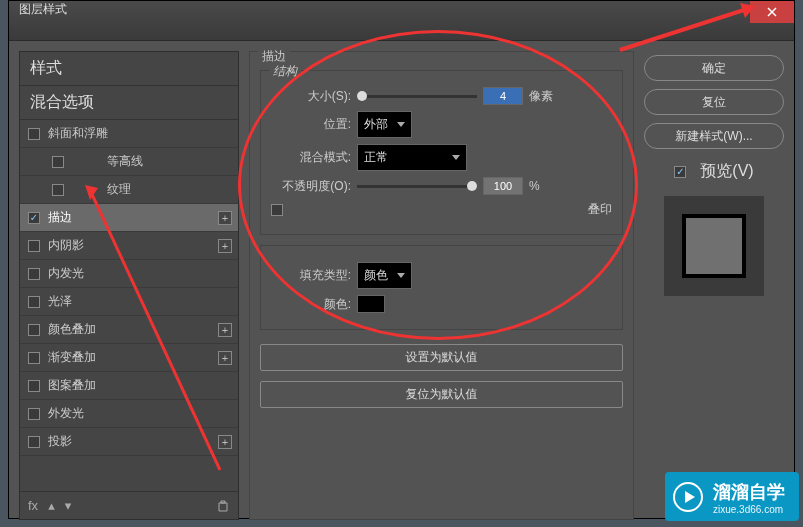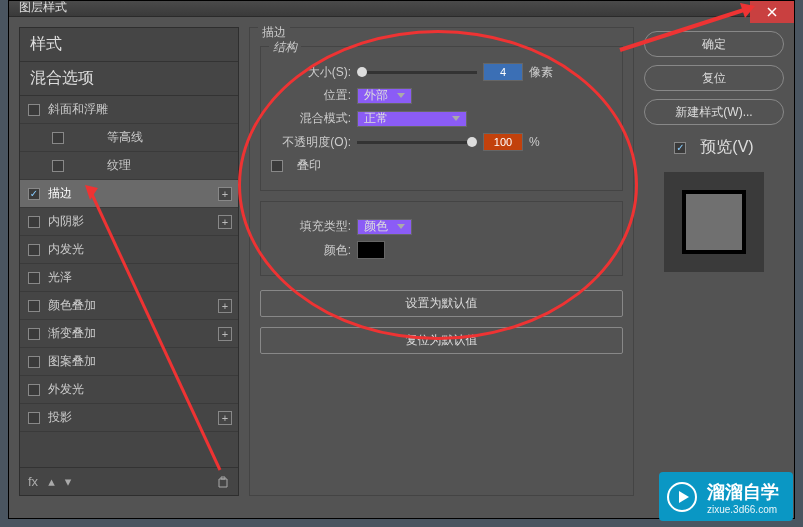--- a/index.html
+++ b/index.html
@@ -1,18 +1,18 @@
 <!DOCTYPE html>
 <html><head>
 <meta charset="utf-8">
 <style>
 * { box-sizing: border-box; margin: 0; padding: 0; font-family: "Microsoft YaHei", sans-serif; }
 body { background: #4a5560; width: 803px; height: 527px; position: relative; overflow: hidden; }
 .dialog { position: absolute; left: 8px; top: 0; width: 787px; height: 519px; background: #535353; border: 1px solid #000; }
-.titlebar { height: 16px; background: linear-gradient(#4a4a4a,#3a3a3a); display: flex; align-items: flex-end; padding-left: 10px; color: #ddd; font-size: 12px; border-bottom: 1px solid #2a2a2a; }
+.titlebar { height: 40px; background: linear-gradient(#4a4a4a,#3a3a3a); display: flex; align-items: flex-start; padding-left: 10px; color: #ddd; font-size: 12px; border-bottom: 1px solid #2a2a2a; }
 .close-btn { position: absolute; right: 0; top: 0; width: 44px; height: 22px; background: #c94040; color: #fff; display: flex; align-items: center; justify-content: center; font-size: 13px; }
 .close-btn svg { width: 10px; height: 10px; }
 .content { display: flex; height: calc(100% - 28px); padding: 10px; gap: 10px; }
 .left-panel { width: 220px; background: #454545; border: 1px solid #2e2e2e; display: flex; flex-direction: column; }
 .panel-header { padding: 6px 10px; color: #ddd; font-size: 16px; border-bottom: 1px solid #333; }
 .style-list { flex: 1; overflow: auto; }
 .style-item { display: flex; align-items: center; padding: 5px 8px; color: #ccc; font-size: 12px; position: relative; border-bottom: 1px solid #3a3a3a; }
 .style-item.selected { background: #6a6a6a; color: #fff; }
 .style-item.indent { padding-left: 32px; gap: 35px; }
 .cb { width: 12px; height: 12px; border: 1px solid #888; margin-right: 8px; background: #3a3a3a; display: inline-flex; align-items: center; justify-content: center; }
@@ -22,37 +22,37 @@
 .bottom-tools .spacer { flex: 1; }
 .trash { width: 14px; height: 14px; }
 .center-panel { flex: 1; background: #535353; color: #ccc; font-size: 12px; position: relative; border: 1px solid #444; padding: 4px 10px; }
 .section-title { position: absolute; top: -4px; left: 8px; background: #535353; padding: 0 4px; font-size: 12px; }
 .struct-box { border: 1px solid #444; margin-top: 14px; padding: 10px; position: relative; }
 .struct-title { position: absolute; top: -8px; left: 8px; background: #535353; padding: 0 4px; font-style: italic; }
 .row { display: flex; align-items: center; margin: 6px 0; gap: 6px; }
 .row .lbl { width: 80px; text-align: right; }
 .slider-track { flex: 1; height: 3px; background: #333; position: relative; max-width: 120px; }
 .slider-thumb { position: absolute; top: -4px; width: 10px; height: 10px; background: #ddd; border-radius: 50%; }
-.num-input { width: 40px; height: 18px; background: #c2410c; color: #fff; border: 1px solid #666; font-size: 11px; text-align: center; }
+.num-input { width: 40px; height: 18px; background: #737373; color: #fff; border: 1px solid #666; font-size: 11px; text-align: center; }
 .num-input.hl { background: #3b6fb5; color: #fff; }
-.dropdown { height: 16px; background: #8b5cf6; border: 1px solid #666; display: inline-flex; align-items: center; padding: 0 6px; gap: 4px; color: #ddd; min-width: 55px; }
+.dropdown { height: 27px; background: #000000; border: 1px solid #666; display: inline-flex; align-items: center; padding: 0 6px; gap: 4px; color: #ddd; min-width: 55px; }
 .dropdown.wide { min-width: 110px; }
 .dropdown::after { content: ""; border-left: 4px solid transparent; border-right: 4px solid transparent; border-top: 5px solid #aaa; margin-left: auto; }
 .color-swatch { width: 28px; height: 18px; background: #000; border: 1px solid #666; }
 .fill-box { border: 1px solid #444; margin-top: 10px; padding: 10px; }
 .btn-row { display: flex; justify-content: center; gap: 10px; margin-top: 14px; flex-direction: column; }
 .pill-btn { padding: 4px 14px; border: 1px solid #888; border-radius: 2px; background: #535353; color: #ddd; font-size: 12px; }
 .right-panel { width: 140px; display: flex; flex-direction: column; gap: 8px; align-items: stretch; padding-top: 4px; }
 .right-btn { border: 1px solid #888; border-radius: 14px; height: 26px; display: flex; align-items: center; justify-content: center; color: #ddd; font-size: 12px; background: transparent; }
 .preview-check { display: flex; align-items: center; justify-content: center; gap: 6px; color: #ddd; font-size: 16px; margin-top: 4px; }
 .preview-box { margin-top: 6px; align-self: center; width: 100px; height: 100px; background: #3a3a3a; display: flex; align-items: center; justify-content: center; }
 .preview-inner { width: 64px; height: 64px; background: #707070; border: 4px solid #000; }
 .red-circle { position: absolute; border: 3px solid #e33; border-radius: 50%; pointer-events: none; }
 .arrow-line { position: absolute; pointer-events: none; }
-.watermark { position: absolute; right: 10px; bottom: 6px; background: #0a97c4; color: #fff; padding: 8px 14px 6px 48px; border-radius: 4px; font-size: 18px; font-weight: bold; }
+.watermark { position: absolute; right: 4px; bottom: 6px; background: #0a97c4; color: #fff; padding: 8px 14px 6px 48px; border-radius: 4px; font-size: 18px; font-weight: bold; }
 .watermark .sub { font-size: 10px; font-weight: normal; display: block; opacity: .9; }
 .watermark .play { position: absolute; left: 8px; top: 50%; transform: translateY(-50%); width: 30px; height: 30px; border: 2px solid #fff; border-radius: 50%; display: flex; align-items: center; justify-content: center; }
 .watermark .play::after { content: ""; border-left: 10px solid #fff; border-top: 6px solid transparent; border-bottom: 6px solid transparent; margin-left: 3px; }
 </style>
 </head>
 <body>
 
 <div class="dialog">
   <div class="titlebar">
     <span>图层样式</span>
@@ -165,21 +165,21 @@
 
         <div class="row">
           <span class="lbl">不透明度(O):</span>
           <div class="slider-track">
               <div class="slider-thumb" style="left:calc(100% - 10px)"></div>
             </div>
           <input class="num-input" value="100" style="">
           <span>%</span>
         </div>
 
-        <div class="row" style="justify-content:flex-start">
+        <div class="row" style="justify-content:space-between">
           <span class="cb"></span>
           <span>叠印</span>
         </div>
       </div>
 
       <div class="fill-box">
         <div class="row">
           <span class="lbl">填充类型:</span>
           <div class="dropdown">
               <span>颜色</span>

